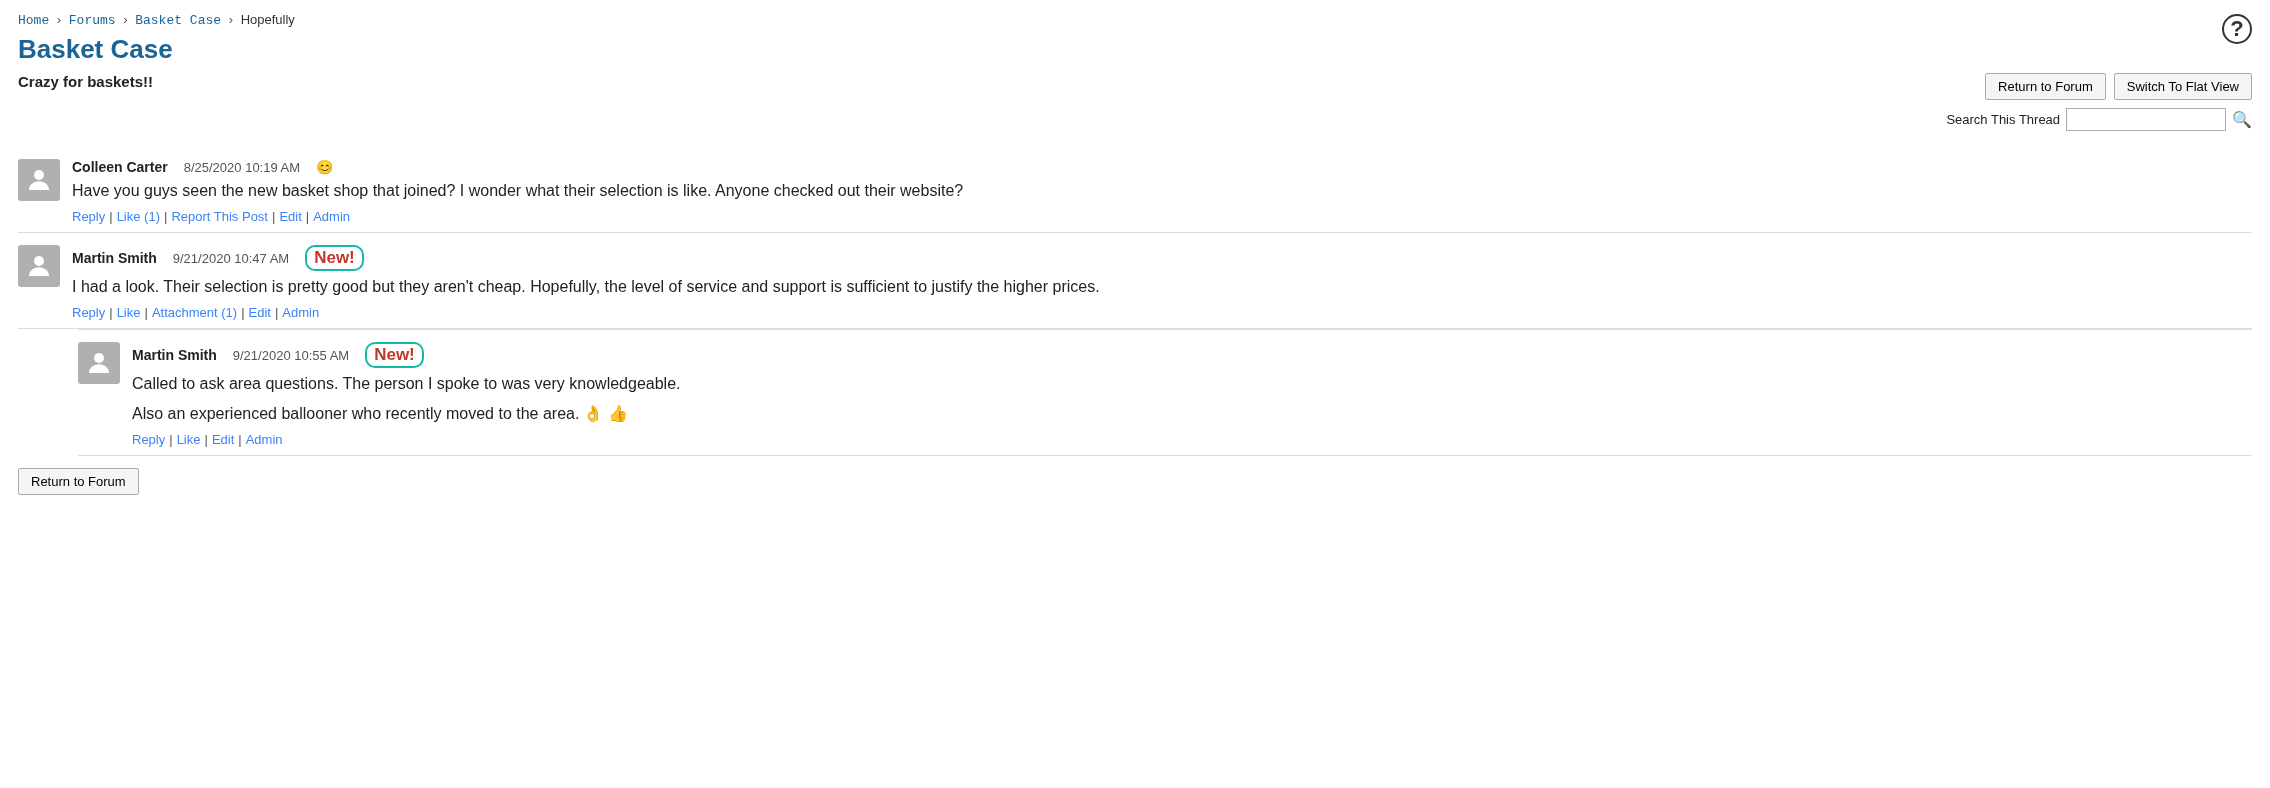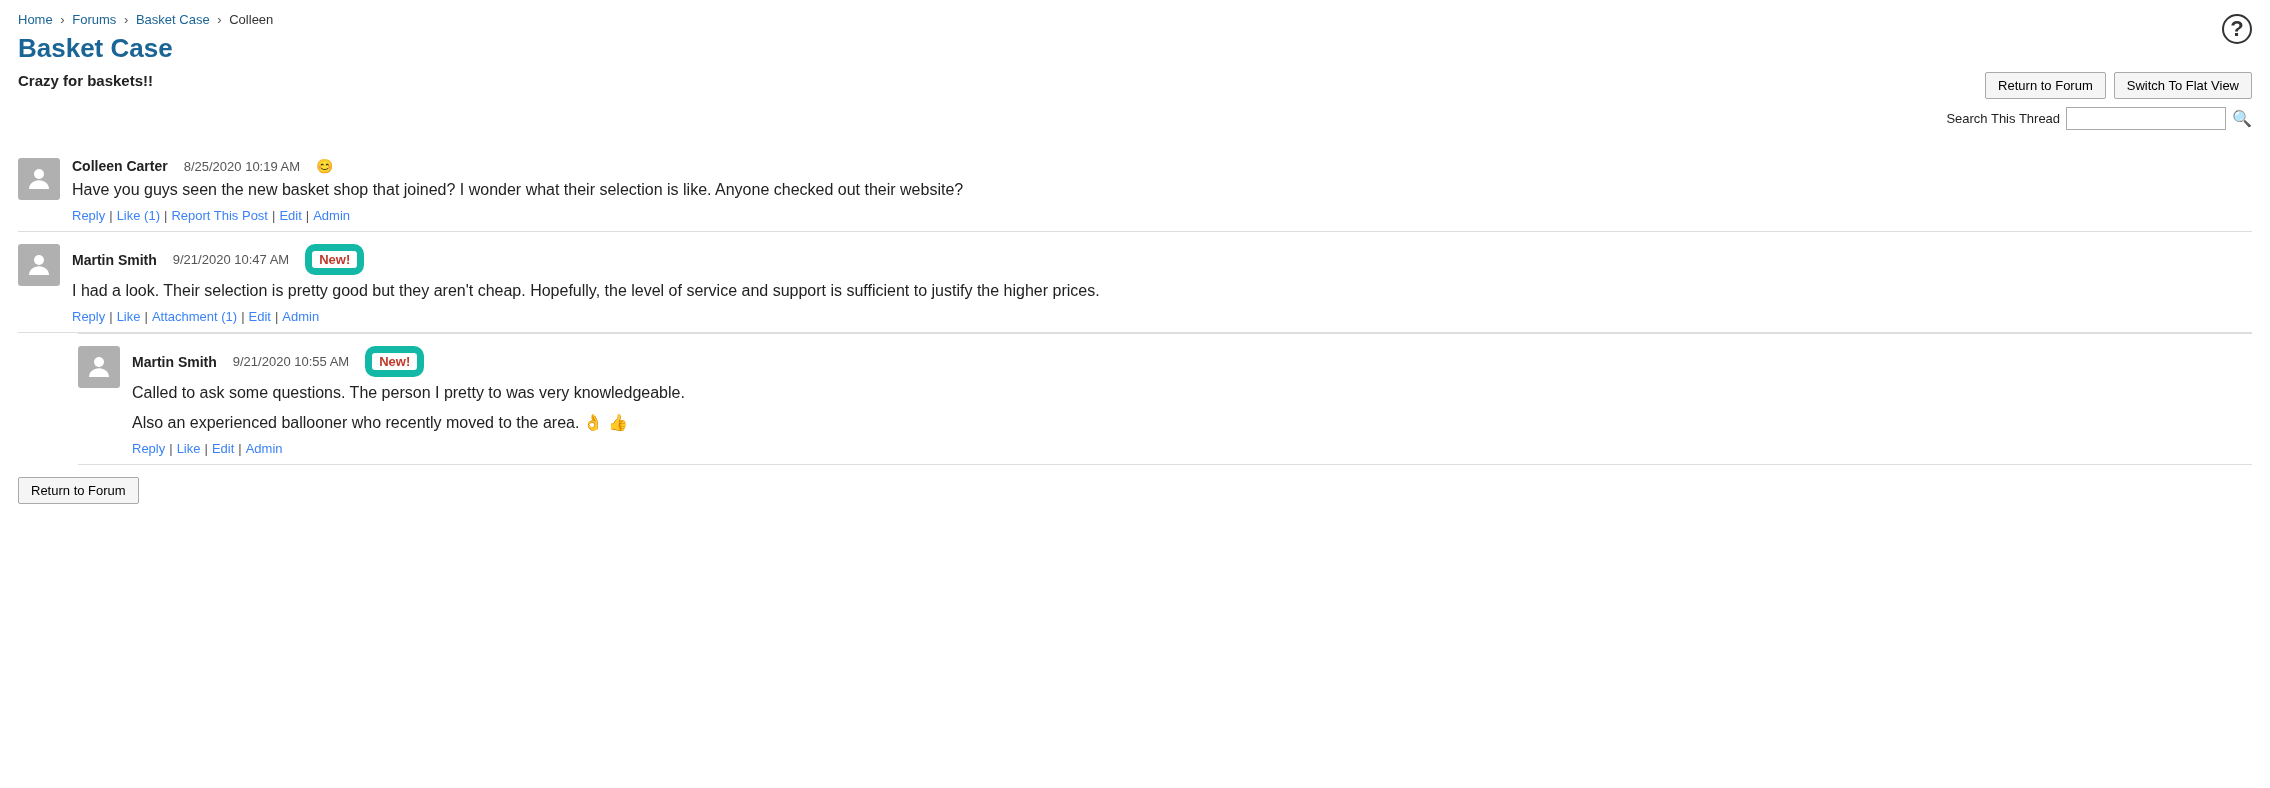--- a/index.html
+++ b/index.html
@@ -12,20 +12,21 @@
     }
     
     .breadcrumb {
       font-size: 13px;
       color: #333;
       margin-bottom: 6px;
     }
     .breadcrumb a {
       color: #1a6496;
       text-decoration: none;
+      font-family: Liberation Mono, monospace;
     }
     .breadcrumb .sep { margin: 0 4px; color: #555; }
 
     
     .page-title {
       font-size: 26px;
       font-weight: bold;
       color: #1a6496;
       margin-bottom: 8px;
     }
@@ -135,25 +136,25 @@
     }
     .post-author {
       font-weight: bold;
       font-size: 14px;
     }
     .post-date {
       font-size: 13px;
       color: #555;
     }
     .badge-new {
-      border: 7px solid #14b8a6;
+      border: 2px solid #14b8a6;
       color: #c0392b;
       border-radius: 10px;
       padding: 1px 7px;
-      font-size: 13px;
+      font-size: 17px;
       font-weight: bold;
     }
     .post-text {
       font-size: 16px;
       margin-bottom: 6px;
       line-height: 1.5;
     }
     .post-actions {
       font-size: 13px;
     }
@@ -175,21 +176,21 @@
 
 <div class="help-icon">?</div>
 
 <div class="breadcrumb">
   <a href="#">Home</a>
   <span class="sep">›</span>
   <a href="#">Forums</a>
   <span class="sep">›</span>
   <a href="#">Basket Case</a>
   <span class="sep">›</span>
-  <span>Colleen</span>
+  <span>Hopefully</span>
 </div>
 
 <div class="page-title">Basket Case</div>
 
 <div class="top-bar">
   <div class="top-bar-left">
     <span class="subtitle">Crazy for baskets!!</span>
   </div>
   <div class="top-bar-right">
     <div class="btn-row">
@@ -250,21 +251,21 @@
     <path d="M4 20c0-4 3.6-7 8-7s8 3 8 7"></path>
   </svg>
       </div>
       <div class="post-body">
         <div class="post-meta">
           <span class="post-author">Martin Smith</span>
           <span class="post-date">9/21/2020 10:55 AM</span>
 
           <span class="badge-new">New!</span>
         </div>
-        <p class="post-text">Called to ask some questions. The person I pretty to was very knowledgeable.</p>
+        <p class="post-text">Called to ask area questions. The person I spoke to was very knowledgeable.</p>
         <p class="post-text" style="margin-top:0;">Also an experienced ballooner who recently moved to the area. 👌 👍</p>
         <div class="post-actions"><a href="#">Reply</a><span class="sep">|</span><a href="#">Like</a><span class="sep">|</span><a href="#">Edit</a><span class="sep">|</span><a href="#">Admin</a></div>
       </div>
     </div>
   </div>
 
 <div class="bottom-bar">
   <button class="btn">Return to Forum</button>
 </div>
 

